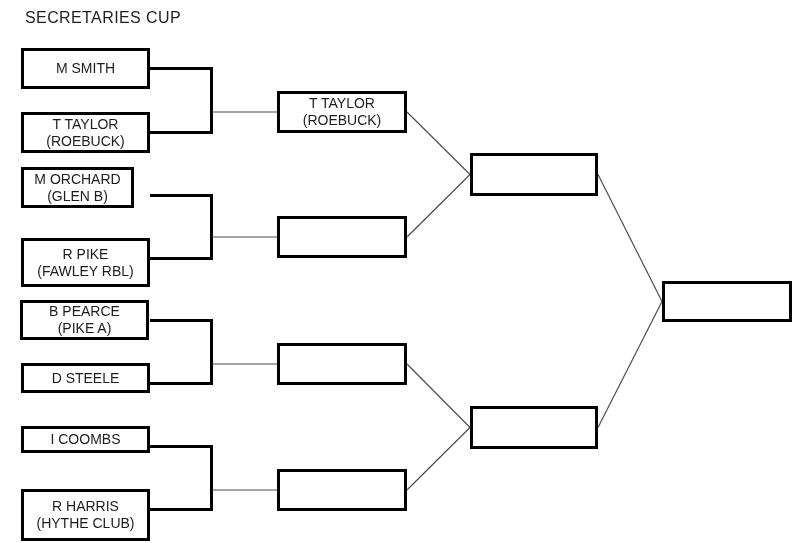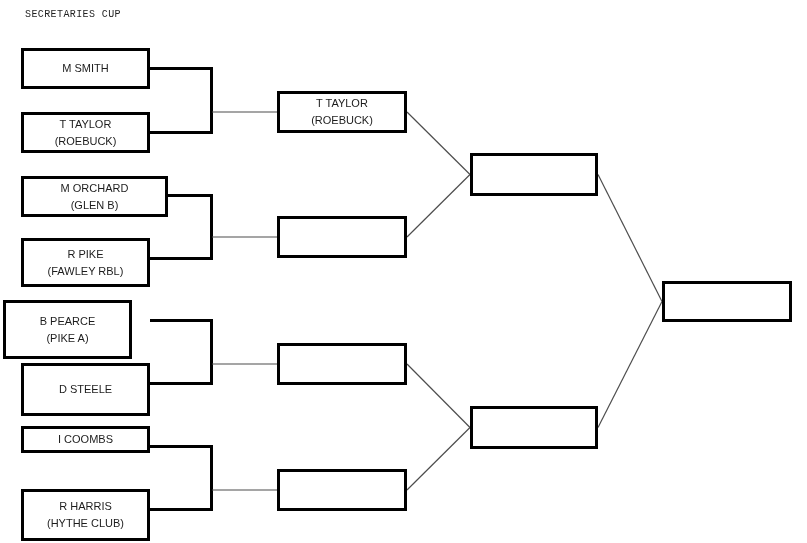--- a/index.html
+++ b/index.html
@@ -3,33 +3,32 @@
 <meta charset="utf-8">
 <style>
   html,body{margin:0;padding:0;background:#fff;}
   .page{
     position:relative;width:807px;height:543px;overflow:hidden;
     background:var(--background,#fff);
     font-family:"Liberation Sans",sans-serif;
   }
   .title{
     position:absolute;left:25px;top:9px;
-    font-size:10px;letter-spacing:.4px;
+    font-size:16px;letter-spacing:.4px;
     color:var(--title-text,#1f1f1f);
-    font-family:Liberation Mono, monospace;
   }
   .lines{position:absolute;left:0;top:0;}
   .box{
     position:absolute;box-sizing:border-box;
     border:3px solid var(--box-border,#000);
     background:#fff;
     display:flex;flex-direction:column;align-items:center;justify-content:center;
     text-align:center;white-space:nowrap;
     color:var(--text,#1c1c1c);
-    font-size:11px;line-height:17px;
+    font-size:14px;line-height:17px;
   }
 </style>
 </head>
 <body>
 
 <div class="page">
 
   <div class="title">SECRETARIES CUP</div>
 
   <svg class="lines" width="807" height="543" viewBox="0 0 807 543">
@@ -53,33 +52,33 @@
     </g>
   </svg>
 
   <div class="box" style="left:21px;top:48px;width:129px;height:41px">
     <span>M SMITH</span>
   </div>
   <div class="box" style="left:21px;top:112px;width:129px;height:41px">
     <span>T TAYLOR</span>
     <span>(ROEBUCK)</span>
   </div>
-  <div class="box" style="left:21px;top:176px;width:147px;height:41px">
+  <div class="box" style="left:21px;top:167px;width:113px;height:41px">
     <span>M ORCHARD</span>
     <span>(GLEN B)</span>
   </div>
   <div class="box" style="left:21px;top:238px;width:129px;height:49px">
     <span>R PIKE</span>
     <span>(FAWLEY RBL)</span>
   </div>
-  <div class="box" style="left:3px;top:300px;width:129px;height:59px">
+  <div class="box" style="left:20px;top:300px;width:129px;height:40px">
     <span>B PEARCE</span>
     <span>(PIKE A)</span>
   </div>
-  <div class="box" style="left:21px;top:363px;width:129px;height:53px">
+  <div class="box" style="left:21px;top:363px;width:129px;height:30px">
     <span>D STEELE</span>
   </div>
   <div class="box" style="left:21px;top:426px;width:129px;height:27px">
     <span>I COOMBS</span>
   </div>
   <div class="box" style="left:21px;top:489px;width:129px;height:52px">
     <span>R HARRIS</span>
     <span>(HYTHE CLUB)</span>
   </div>
 

